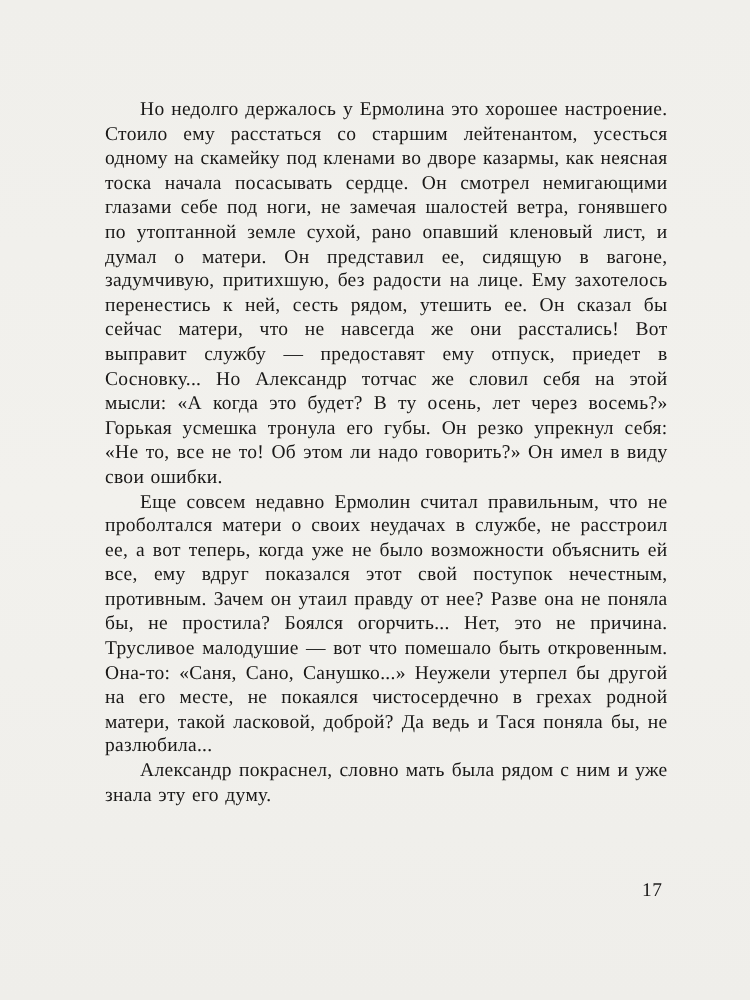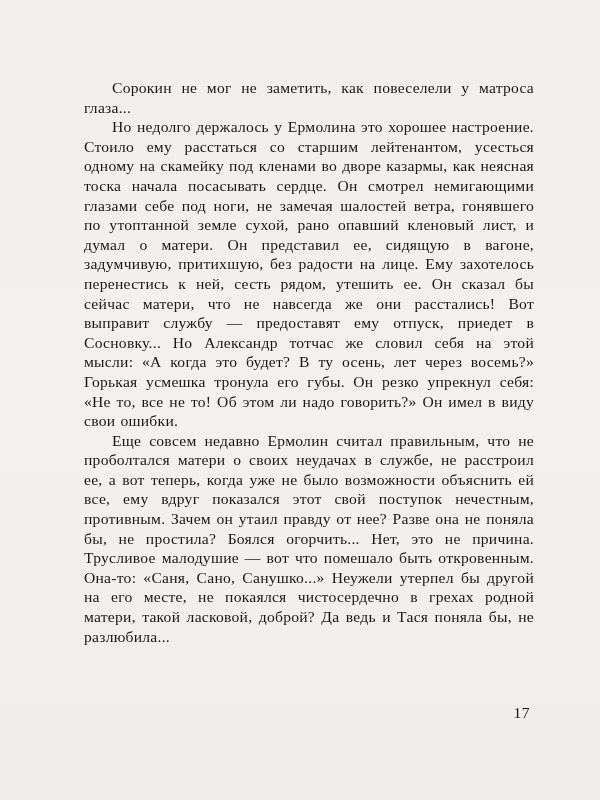--- a/index.html
+++ b/index.html
@@ -45,18 +45,18 @@
     font-size: 15.5px;
     letter-spacing: 0.5px;
     margin-top: 28px;
   }
 </style>
 </head>
 <body>
 
 <div class="book-page">
   <div class="text-block">
-    <p>Сорокин не мог не заметить, как повеселели у матроса глаза...</p>
     <p>Но недолго держалось у Ермолина это хорошее настроение. Стоило ему расстаться со старшим лейтенантом, усесться одному на скамейку под кленами во дворе казармы, как неясная тоска начала посасывать сердце. Он смотрел немигающими глазами себе под ноги, не замечая шалостей ветра, гонявшего по утоптанной земле сухой, рано опавший кленовый лист, и думал о матери. Он представил ее, сидящую в вагоне, задумчивую, притихшую, без радости на лице. Ему захотелось перенестись к ней, сесть рядом, утешить ее. Он сказал бы сейчас матери, что не навсегда же они расстались! Вот выправит службу — предоставят ему отпуск, приедет в Сосновку... Но Александр тотчас же словил себя на этой мысли: «А когда это будет? В ту осень, лет через восемь?» Горькая усмешка тронула его губы. Он резко упрекнул себя: «Не то, все не то! Об этом ли надо говорить?» Он имел в виду свои ошибки.</p>
     <p>Еще совсем недавно Ермолин считал правильным, что не проболтался матери о своих неудачах в службе, не расстроил ее, а вот теперь, когда уже не было возможности объяснить ей все, ему вдруг показался этот свой поступок нечестным, противным. Зачем он утаил правду от нее? Разве она не поняла бы, не простила? Боялся огорчить... Нет, это не причина. Трусливое малодушие — вот что помешало быть откровенным. Она-то: «Саня, Сано, Санушко...» Неужели утерпел бы другой на его месте, не покаялся чистосердечно в грехах родной матери, такой ласковой, доброй? Да ведь и Тася поняла бы, не разлюбила...</p>
+    <p>Александр покраснел, словно мать была рядом с ним и уже знала эту его думу.</p>
   </div>
   <div class="page-number">17</div>
 </div>
 
 </body></html>

